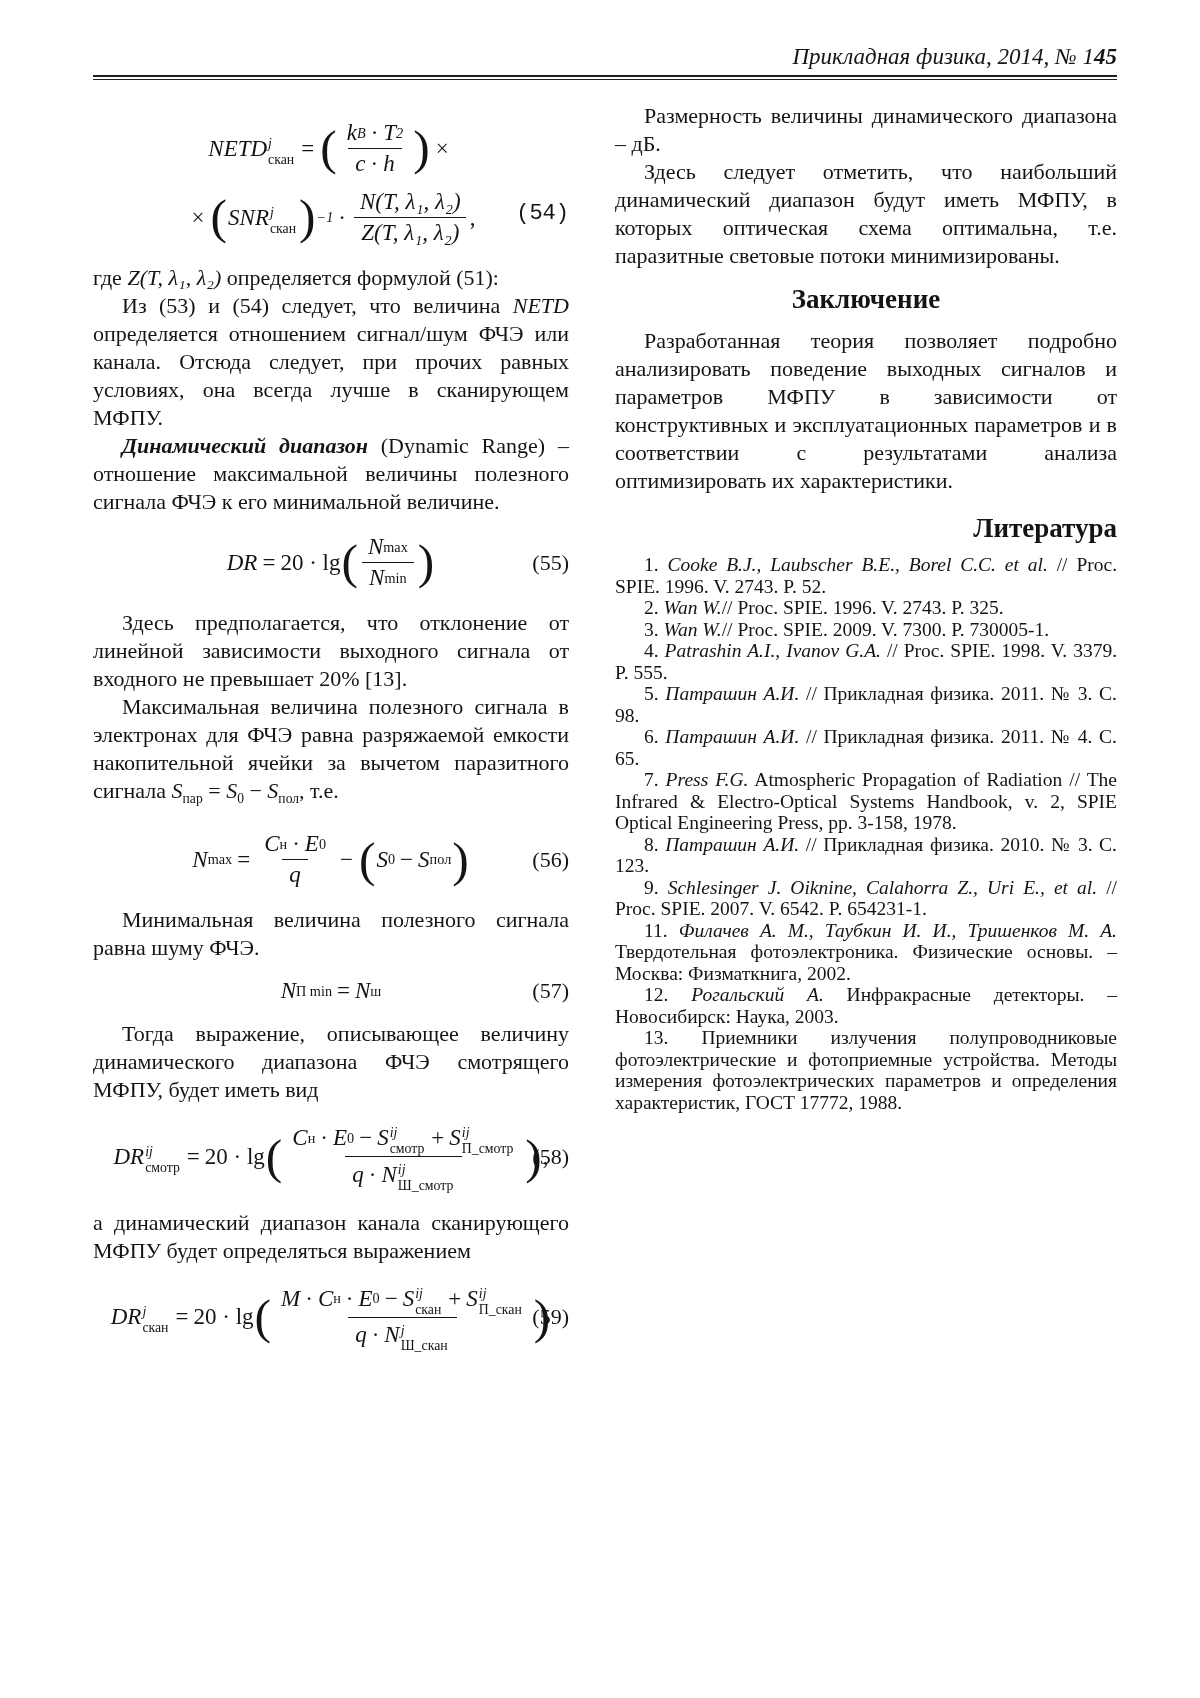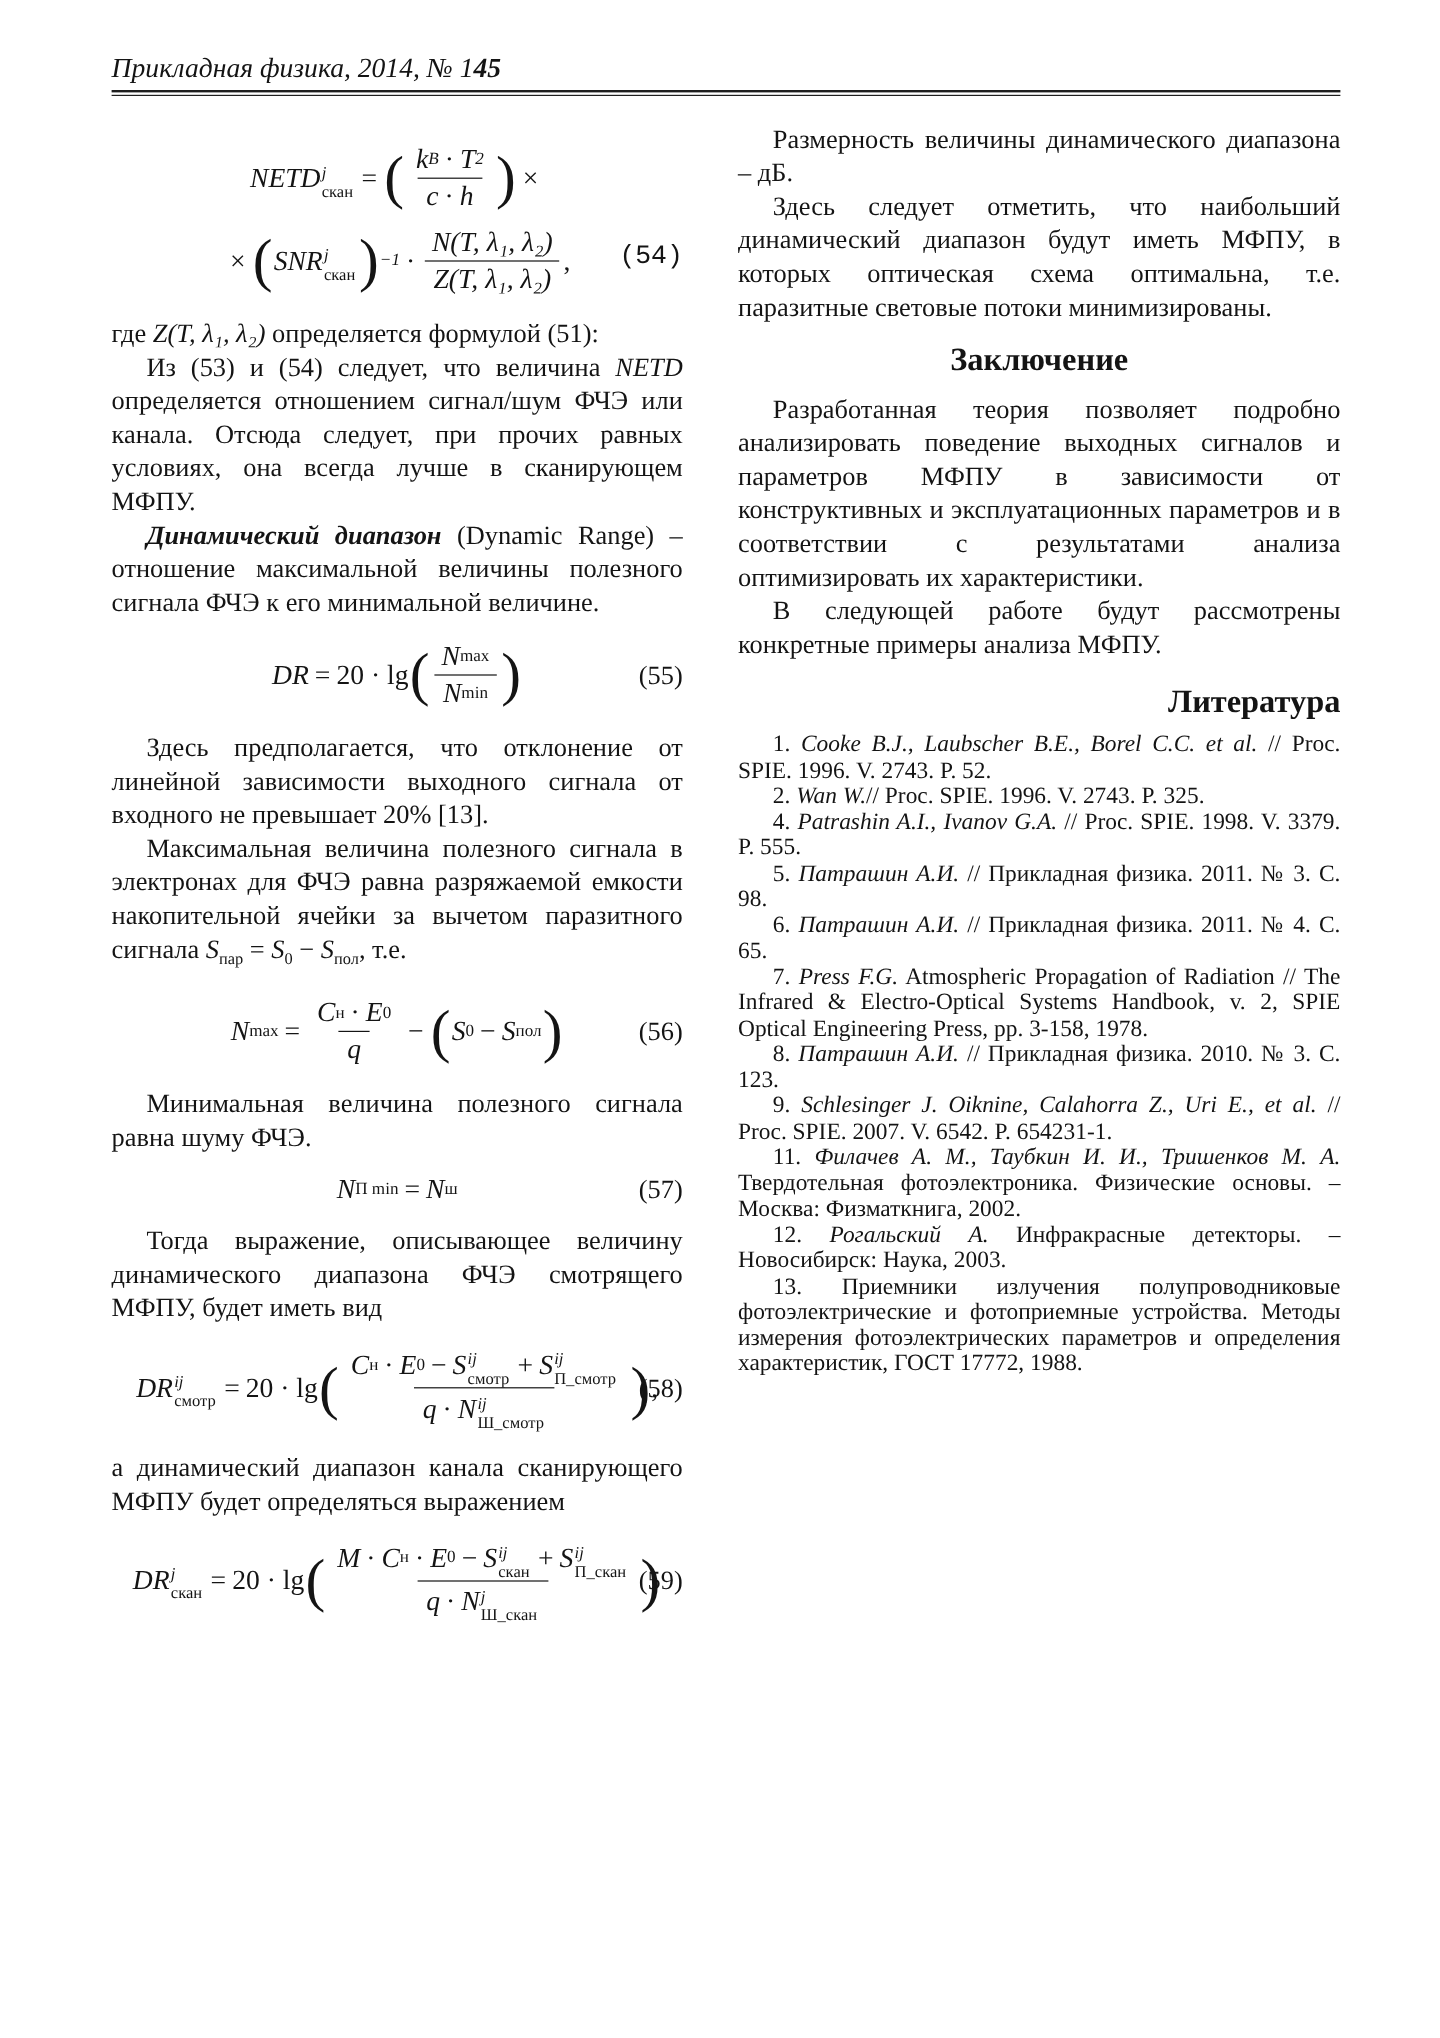--- a/index.html
+++ b/index.html
@@ -5,21 +5,21 @@
 <style>
   html, body { margin:0; padding:0; background:#ffffff; }
   body {
     width:1200px; height:1698px; overflow:hidden;
     color:#141414;
     font-family:"Liberation Serif", "DejaVu Serif", serif;
   }
   .page { position:relative; box-sizing:border-box; width:1200px; height:1698px; padding:44px 83px 0 93px; }
 
   
-  .hdr { display:flex; justify-content:flex-start; align-items:flex-end; font-style:italic; font-size:23px; padding-bottom:5px; }
+  .hdr { display:flex; justify-content:flex-end; align-items:flex-end; font-style:italic; font-size:23px; padding-bottom:5px; }
   .hdr .pageno { font-weight:bold; }
   .rule { height:2px; border-top:2px solid #1f1f1f; border-bottom:1px solid #1f1f1f; margin-bottom:22px; }
 
   
   .cols { display:flex; gap:46px; }
   .col-l { width:476px; }
   .col-r { width:502px; }
 
   p { margin:0; font-size:22px; line-height:28px; text-align:justify; text-indent:29px; }
   p.ni { text-indent:0; }
@@ -287,26 +287,26 @@
     </section>
 
     <section class="col-r">
 
       <p>Размерность величины динамического диапазона – дБ.</p>
       <p>Здесь следует отметить, что наибольший динамический диапазон будут иметь МФПУ, в которых оптическая схема оптимальна, т.е. паразитные световые потоки минимизированы.</p>
 
       <h3>Заключение</h3>
 
       <p>Разработанная теория позволяет подробно анализировать поведение выходных сигналов и параметров МФПУ в зависимости от конструктивных и эксплуатационных параметров и в соответствии с результатами анализа оптимизировать их характеристики.</p>
-      <p>В следующей работе будут рассмотрены конкретные примеры анализа МФПУ.</p>
 
       <h3 class="lit">Литература</h3>
 
       <p class="ref"><span>1.</span> <span class="auth">Cooke B.J., Laubscher B.E., Borel C.C. et al.</span><span> // Proc. SPIE. 1996. V. 2743. P. 52.</span></p>
       <p class="ref"><span>2.</span> <span class="auth">Wan W.</span><span>// Proc. SPIE. 1996.  V. 2743. P. 325.</span></p>
+      <p class="ref"><span>3.</span> <span class="auth">Wan W.</span><span>// Proc. SPIE. 2009. V. 7300. P. 730005-1.</span></p>
       <p class="ref"><span>4.</span> <span class="auth">Patrashin A.I., Ivanov G.A.</span><span> // Proc. SPIE. 1998. V. 3379. P. 555.</span></p>
       <p class="ref"><span>5.</span> <span class="auth">Патрашин А.И.</span><span> // Прикладная физика. 2011. № 3. С. 98.</span></p>
       <p class="ref"><span>6.</span> <span class="auth">Патрашин А.И.</span><span> // Прикладная физика. 2011. № 4. С. 65.</span></p>
       <p class="ref"><span>7.</span> <span class="auth">Press F.G.</span><span> Atmospheric Propagation of Radiation // The Infrared &amp; Electro-Optical Systems Handbook, v. 2, SPIE Optical Engineering Press, pp. 3-158, 1978.</span></p>
       <p class="ref"><span>8.</span> <span class="auth">Патрашин А.И.</span><span> // Прикладная физика. 2010. № 3. С. 123.</span></p>
       <p class="ref"><span>9.</span> <span class="auth">Schlesinger J. Oiknine, Calahorra Z., Uri E., et al.</span><span> // Proc. SPIE. 2007. V. 6542. P. 654231-1.</span></p>
       <p class="ref"><span>11.</span> <span class="auth">Филачев А. М., Таубкин И. И., Тришенков М. А.</span><span> Твердотельная фотоэлектроника. Физические основы. – Москва: Физматкнига, 2002.</span></p>
       <p class="ref"><span>12.</span> <span class="auth">Рогальский А.</span><span> Инфракрасные детекторы. – Новосибирск: Наука, 2003.</span></p>
       <p class="ref"><span>13.</span> <span class="auth"></span><span>Приемники излучения полупроводниковые фотоэлектрические и фотоприемные устройства. Методы измерения фотоэлектрических параметров и определения характеристик, ГОСТ 17772, 1988.</span></p>
 

